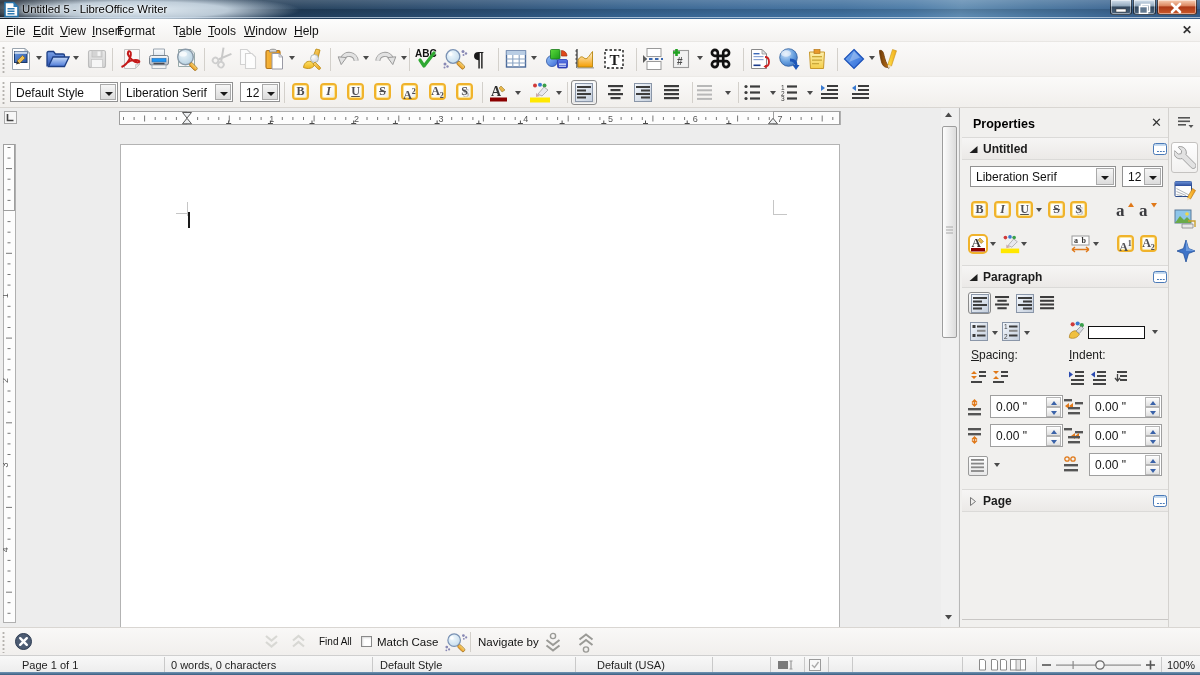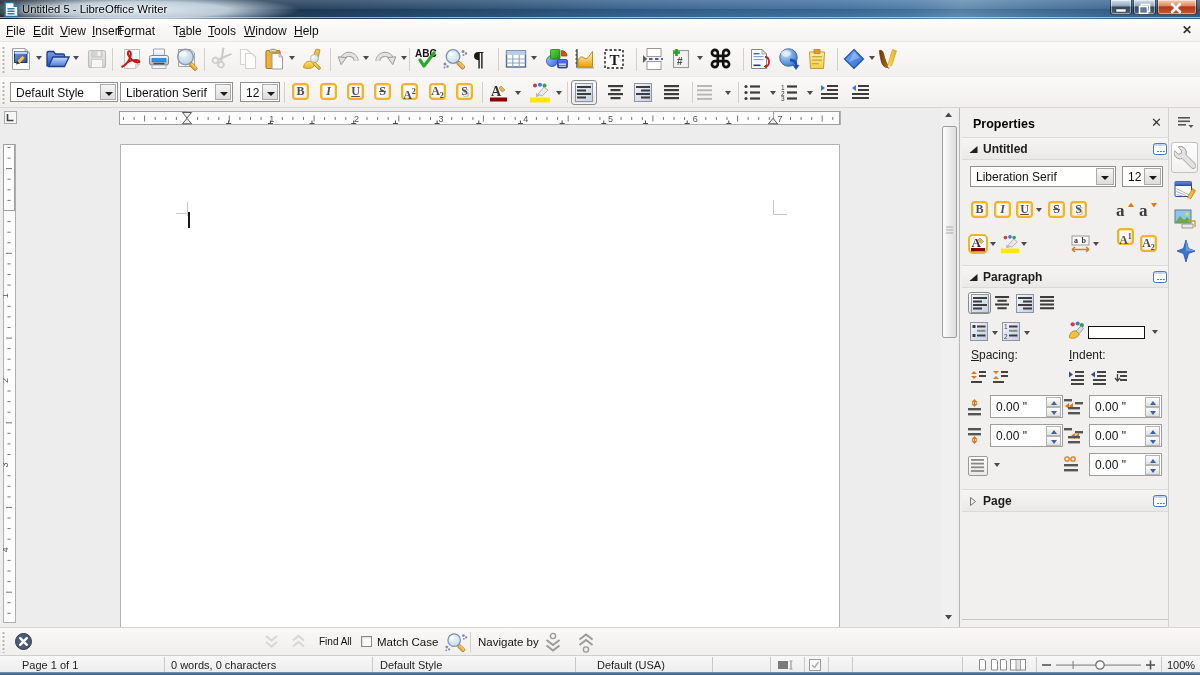--- a/index.html
+++ b/index.html
@@ -644,21 +644,21 @@
         <rect x="2" y="15.5" width="20" height="5" fill="#ffe800"></rect>
       </svg>
   <div class="dd" style="left:59px;top:134px"></div>
   <svg style="position:absolute;left:109px;top:127px" width="19" height="18" viewBox="0 0 19 18">
         <rect x="1" y="1" width="17" height="9" fill="#fdfdfd" stroke="#9a9a9a"></rect>
         <text x="3" y="8" font-family="Liberation Serif" font-size="8" font-weight="bold" fill="#333">a</text>
         <text x="10.5" y="8" font-family="Liberation Serif" font-size="8" font-weight="bold" fill="#333">b</text>
         <path d="M1 14.5 L18 14.5 M1 14.5 L4 12 M1 14.5 L4 17 M18 14.5 L15 12 M18 14.5 L15 17" stroke="#e07818" stroke-width="1.4" fill="none"></path>
       </svg>
   <div class="dd" style="left:131px;top:134px"></div>
-  <div class="yb" style="left:155px;top:120px">A<sup style="font-size:8px">1</sup></div>
+  <div class="yb" style="left:155px;top:127px">A<sup style="font-size:8px">1</sup></div>
   <div class="yb" style="left:178px;top:127px">A<sub style="font-size:8px">2</sub></div>
   <div class="shead" style="top:157px">
         <b>Paragraph</b>
         <div class="launch"></div>
         <svg style="position:absolute;left:7px;top:8px" width="9" height="8">
           <path d="M8.5 0 L8.5 7 L0.5 7 Z" fill="#1d1d1d"></path>
         </svg>
       </div>
   <div style="position:absolute;left:6px;top:184px;width:23px;height:22px;border:1px solid #8a8a8a;border-radius:3px;background:linear-gradient(180deg,#fdfdfd,#e2e2e2)"></div>
   <svg style="position:absolute;left:9px;top:186px" width="18" height="19" viewBox="0 0 18 19">

